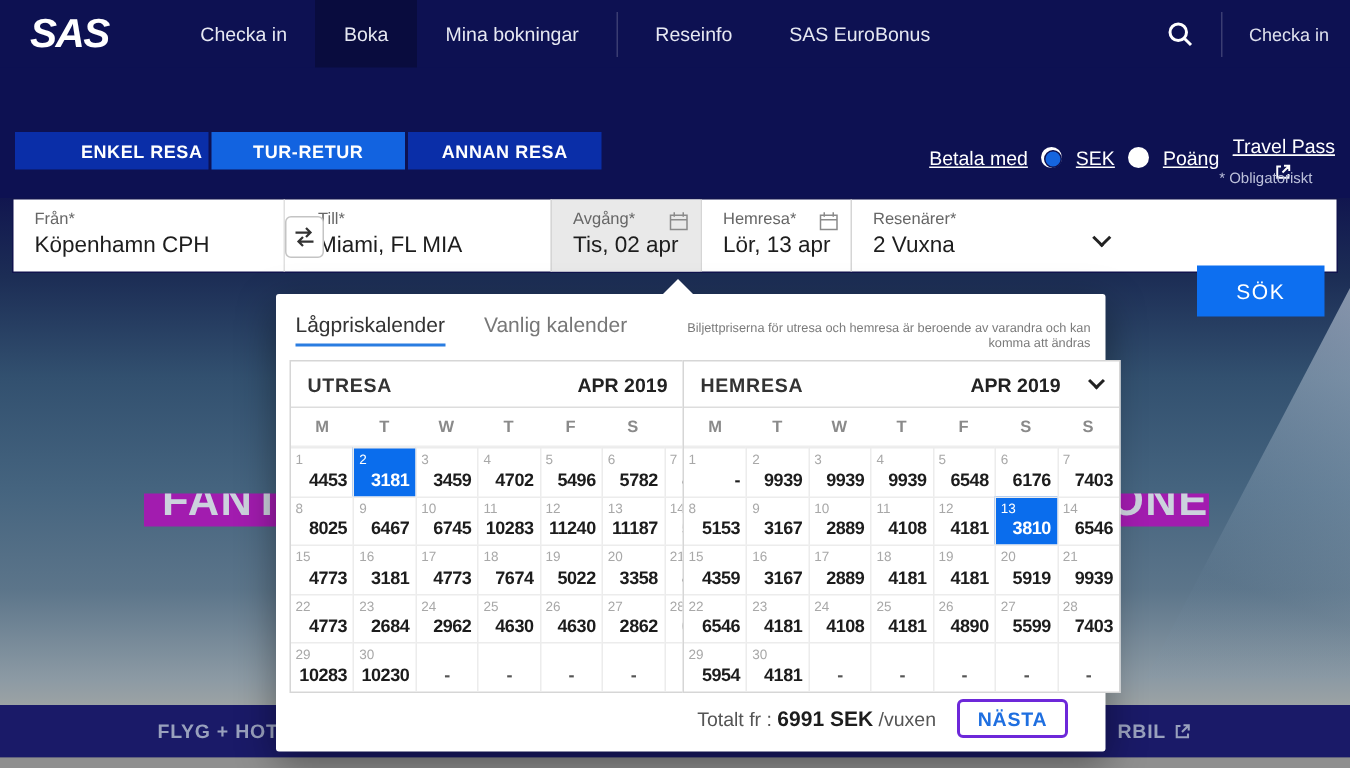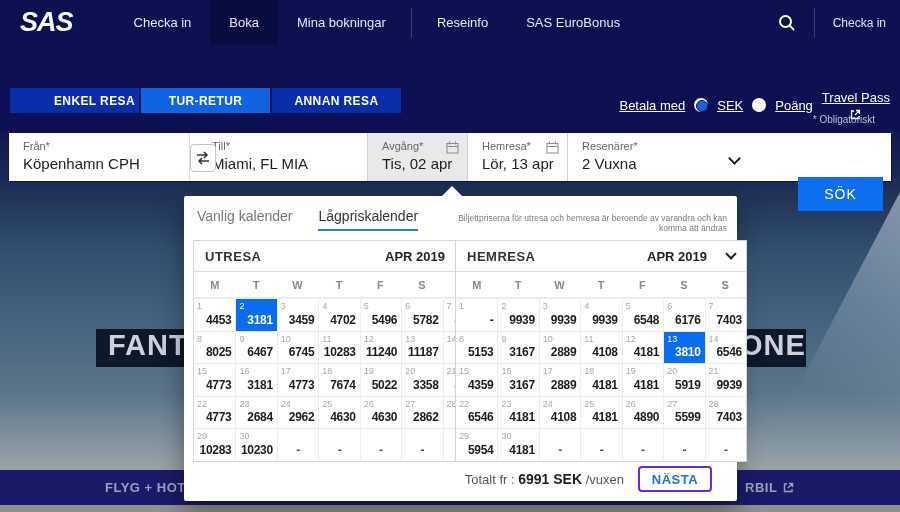--- a/index.html
+++ b/index.html
@@ -15,21 +15,21 @@
   .nav-div { width:1px; height:30px; background:#3a3d72; margin:0 6px; }
   .nav-right { position:absolute; right:14px; top:0; height:45px; display:flex; align-items:center; gap:12px; }
   .login { color:#dfe2ee; font-size:12px; cursor:pointer; }
 
   
   .hero { position:absolute; left:0; top:132px; width:900px; height:373px;
     background:linear-gradient(180deg,#11164f 0%,#1c2d55 14%,#32506f 32%,#45647f 52%,#5c758a 70%,#8c9aa4 86%,#a4a7a4 93%,#8a8d8b 100%); }
   .tail { position:absolute; right:0; top:60px; width:170px; height:260px;
     background:linear-gradient(200deg, rgba(220,230,240,.55), rgba(120,150,180,.05) 70%);
     clip-path:polygon(100% 0, 20% 100%, 100% 100%); }
-  .banner { position:absolute; top:329px; height:38px; background:#0f172a; color:#ccd2dd; font-weight:bold; font-size:29px; letter-spacing:1px; overflow:hidden; display:flex; align-items:flex-start; z-index:2; }
+  .banner { position:absolute; top:329px; height:22px; background:#a21caf; color:#ccd2dd; font-weight:bold; font-size:29px; letter-spacing:1px; overflow:hidden; display:flex; align-items:flex-end; z-index:2; }
   .banner-left { left:96px; width:88px; justify-content:flex-start; padding-left:12px; }
   .banner-right { left:737px; width:69px; padding-left:3px; }
 
   
   .triprow { position:absolute; left:0; top:88px; width:900px; height:26px; z-index:5; display:flex; }
   .trip-tab { width:129px; height:25px; margin-right:2px; display:flex; align-items:center; justify-content:center;
     background:#0a2ea8; color:#fff; font-weight:bold; font-size:12px; letter-spacing:.4px; cursor:pointer; }
   .trip-tab:first-child { margin-left:10px;padding-left:40px; }
   .trip-tab.active { background:#1263e0; }
   .payrow { position:absolute; right:10px; top:90px; display:flex; align-items:center; gap:9px; color:#fff; font-size:13px; z-index:6;text-decoration:underline; }
@@ -193,22 +193,22 @@
       <span class="lbl">Resenärer*</span>
       <span class="val">2 Vuxna</span>
       <span class="chev"></span>
     </div>
     <button class="sok">SÖK</button>
   </div>
 
   <div class="caret"></div>
   <div class="popup">
     <div class="ptabs">
+      <div class="ptab active">Lågpriskalender</div>
       <div class="ptab">Vanlig kalender</div>
-      <div class="ptab active">Lågpriskalender</div>
     </div>
     <div class="pnote">Biljettpriserna för utresa och hemresa är beroende av varandra och kan komma att ändras</div>
 
     <div class="calendar-card cc-1">
       <div class="cc-head">
         <span class="cc-title">UTRESA</span>
         <span class="cc-month">
             <span>APR 2019</span>
             <span class="mchev"></span>
           </span>

